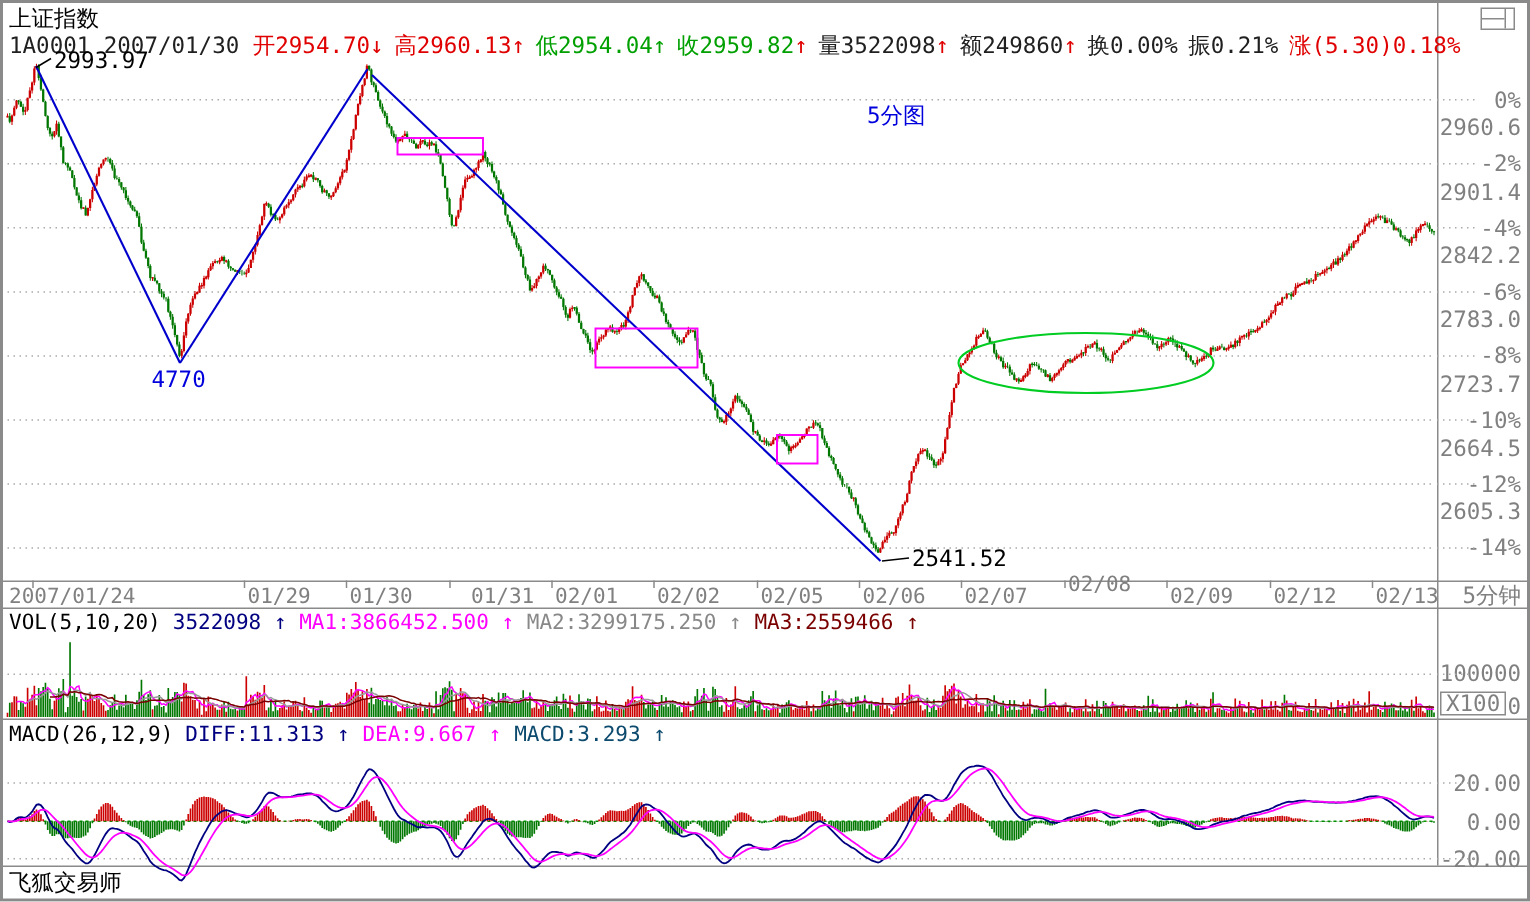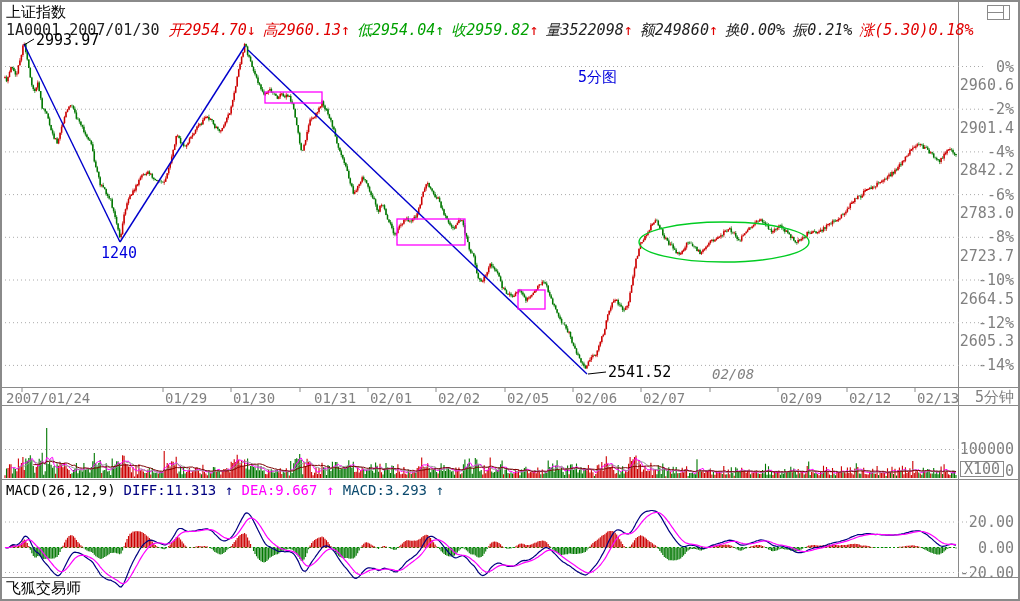--- a/index.html
+++ b/index.html
@@ -11,21 +11,21 @@
   }
   .abs{position:absolute;white-space:nowrap;}
   .hline{position:absolute;height:1px;background:#8a8a8a;left:0;width:1016px;}
   .vline{position:absolute;width:1px;background:#8a8a8a;}
   .t14{font-size:14px;line-height:16px;}
   .t15{font-size:15px;line-height:16px;}
   .gray{color:#808080;}
   .axis-label{position:absolute;right:4px;color:#808080;font-size:15px;line-height:16px;text-align:right;white-space:nowrap;}
   #chart-svg{position:absolute;left:0;top:0;z-index:5;pointer-events:none;}
   .txt-layer{z-index:10;}
-  .hdr-field{margin-right:7px;font-style:italic;}
+  .hdr-field{margin-right:7px;}
   .x100-box{
     position:absolute;left:958px;top:459px;z-index:11;
     border:1px solid #8a8a8a;color:#808080;font-size:15px;line-height:14px;padding:0 3px;background:#fff;
   }
   .split-icon{position:absolute;right:8px;top:3px;width:21px;height:13px;border:1px solid #8a8a8a;z-index:12;}
   .split-icon .v{position:absolute;right:5px;top:0;bottom:0;width:1px;background:#8a8a8a;}
   .split-icon .h{position:absolute;left:0;right:6px;top:6px;height:1px;background:#8a8a8a;}
   .annot{position:absolute;font-size:15px;line-height:16px;white-space:nowrap;z-index:10;}
 </style>
 </head>
@@ -139,33 +139,36 @@
   <div id="date-axis">
       <div class="abs t14 gray txt-layer" style="left: 4px; top: 388px;">2007/01/24</div>
       <div class="abs t14 gray txt-layer" style="left: 163px; top: 388px;">01/29</div>
       <div class="abs t14 gray txt-layer" style="left: 231px; top: 388px;">01/30</div>
       <div class="abs t14 gray txt-layer" style="left: 312px; top: 388px;">01/31</div>
       <div class="abs t14 gray txt-layer" style="left: 368px; top: 388px;">02/01</div>
       <div class="abs t14 gray txt-layer" style="left: 436px; top: 388px;">02/02</div>
       <div class="abs t14 gray txt-layer" style="left: 505px; top: 388px;">02/05</div>
       <div class="abs t14 gray txt-layer" style="left: 573px; top: 388px;">02/06</div>
       <div class="abs t14 gray txt-layer" style="left: 641px; top: 388px;">02/07</div>
-      <div class="abs t14 gray txt-layer" style="left: 710px; top: 364px; font-style: italic;">02/08</div>
+      <div class="abs t14 gray txt-layer" style="left: 710px; top: 380px;">02/08</div>
       <div class="abs t14 gray txt-layer" style="left: 778px; top: 388px;">02/09</div>
       <div class="abs t14 gray txt-layer" style="left: 847px; top: 388px;">02/12</div>
       <div class="abs t14 gray txt-layer" style="left: 915px; top: 388px;">02/13</div>
     </div>
 
+  <div class="abs txt-layer t14" style="left:4px;top:405px;">
+    <span style="color:#000;margin-right:8px;">VOL(5,10,20)</span><span id="vol-fields"><span><span style="color:#000080">3522098</span> <span style="color:#000080">↑</span> </span><span><span style="color:#ff00ff">MA1:3866452.500 ↑</span> </span><span><span style="color:#888888">MA2:3299175.250 ↑</span> </span><span><span style="color:#7a0000">MA3:2559466 ↑</span> </span></span>
+  </div>
 
   <div class="abs txt-layer t14" style="left:4px;top:480px;">
     <span style="color:#000;margin-right:8px;">MACD(26,12,9)</span><span id="macd-fields"><span><span style="color:#000080">DIFF:11.313 ↑</span> </span><span><span style="color:#ff00ff">DEA:9.667 ↑</span> </span><span><span style="color:#0c4a6e">MACD:3.293 ↑</span> </span></span>
   </div>
 
   <div id="annot-layer">
       <div class="annot" style="left: 34px; top: 30px; color: rgb(0, 0, 0);">2993.97</div>
-      <div class="annot" style="left: 99px; top: 243px; color: rgb(0, 0, 221);">1240</div>
+      <div class="annot" style="left: 99px; top: 243px; color: rgb(0, 0, 221);">4770</div>
       <div class="annot" style="left: 606px; top: 362px; color: rgb(0, 0, 0);">2541.52</div>
       <div class="annot" style="left: 576px; top: 67px; color: rgb(0, 0, 221);">5分图</div>
     </div>
 
   <div class="abs txt-layer t15" style="left:4px;top:578px;color:#000;">飞狐交易师</div>
 
 </div>
 
 </body></html>

